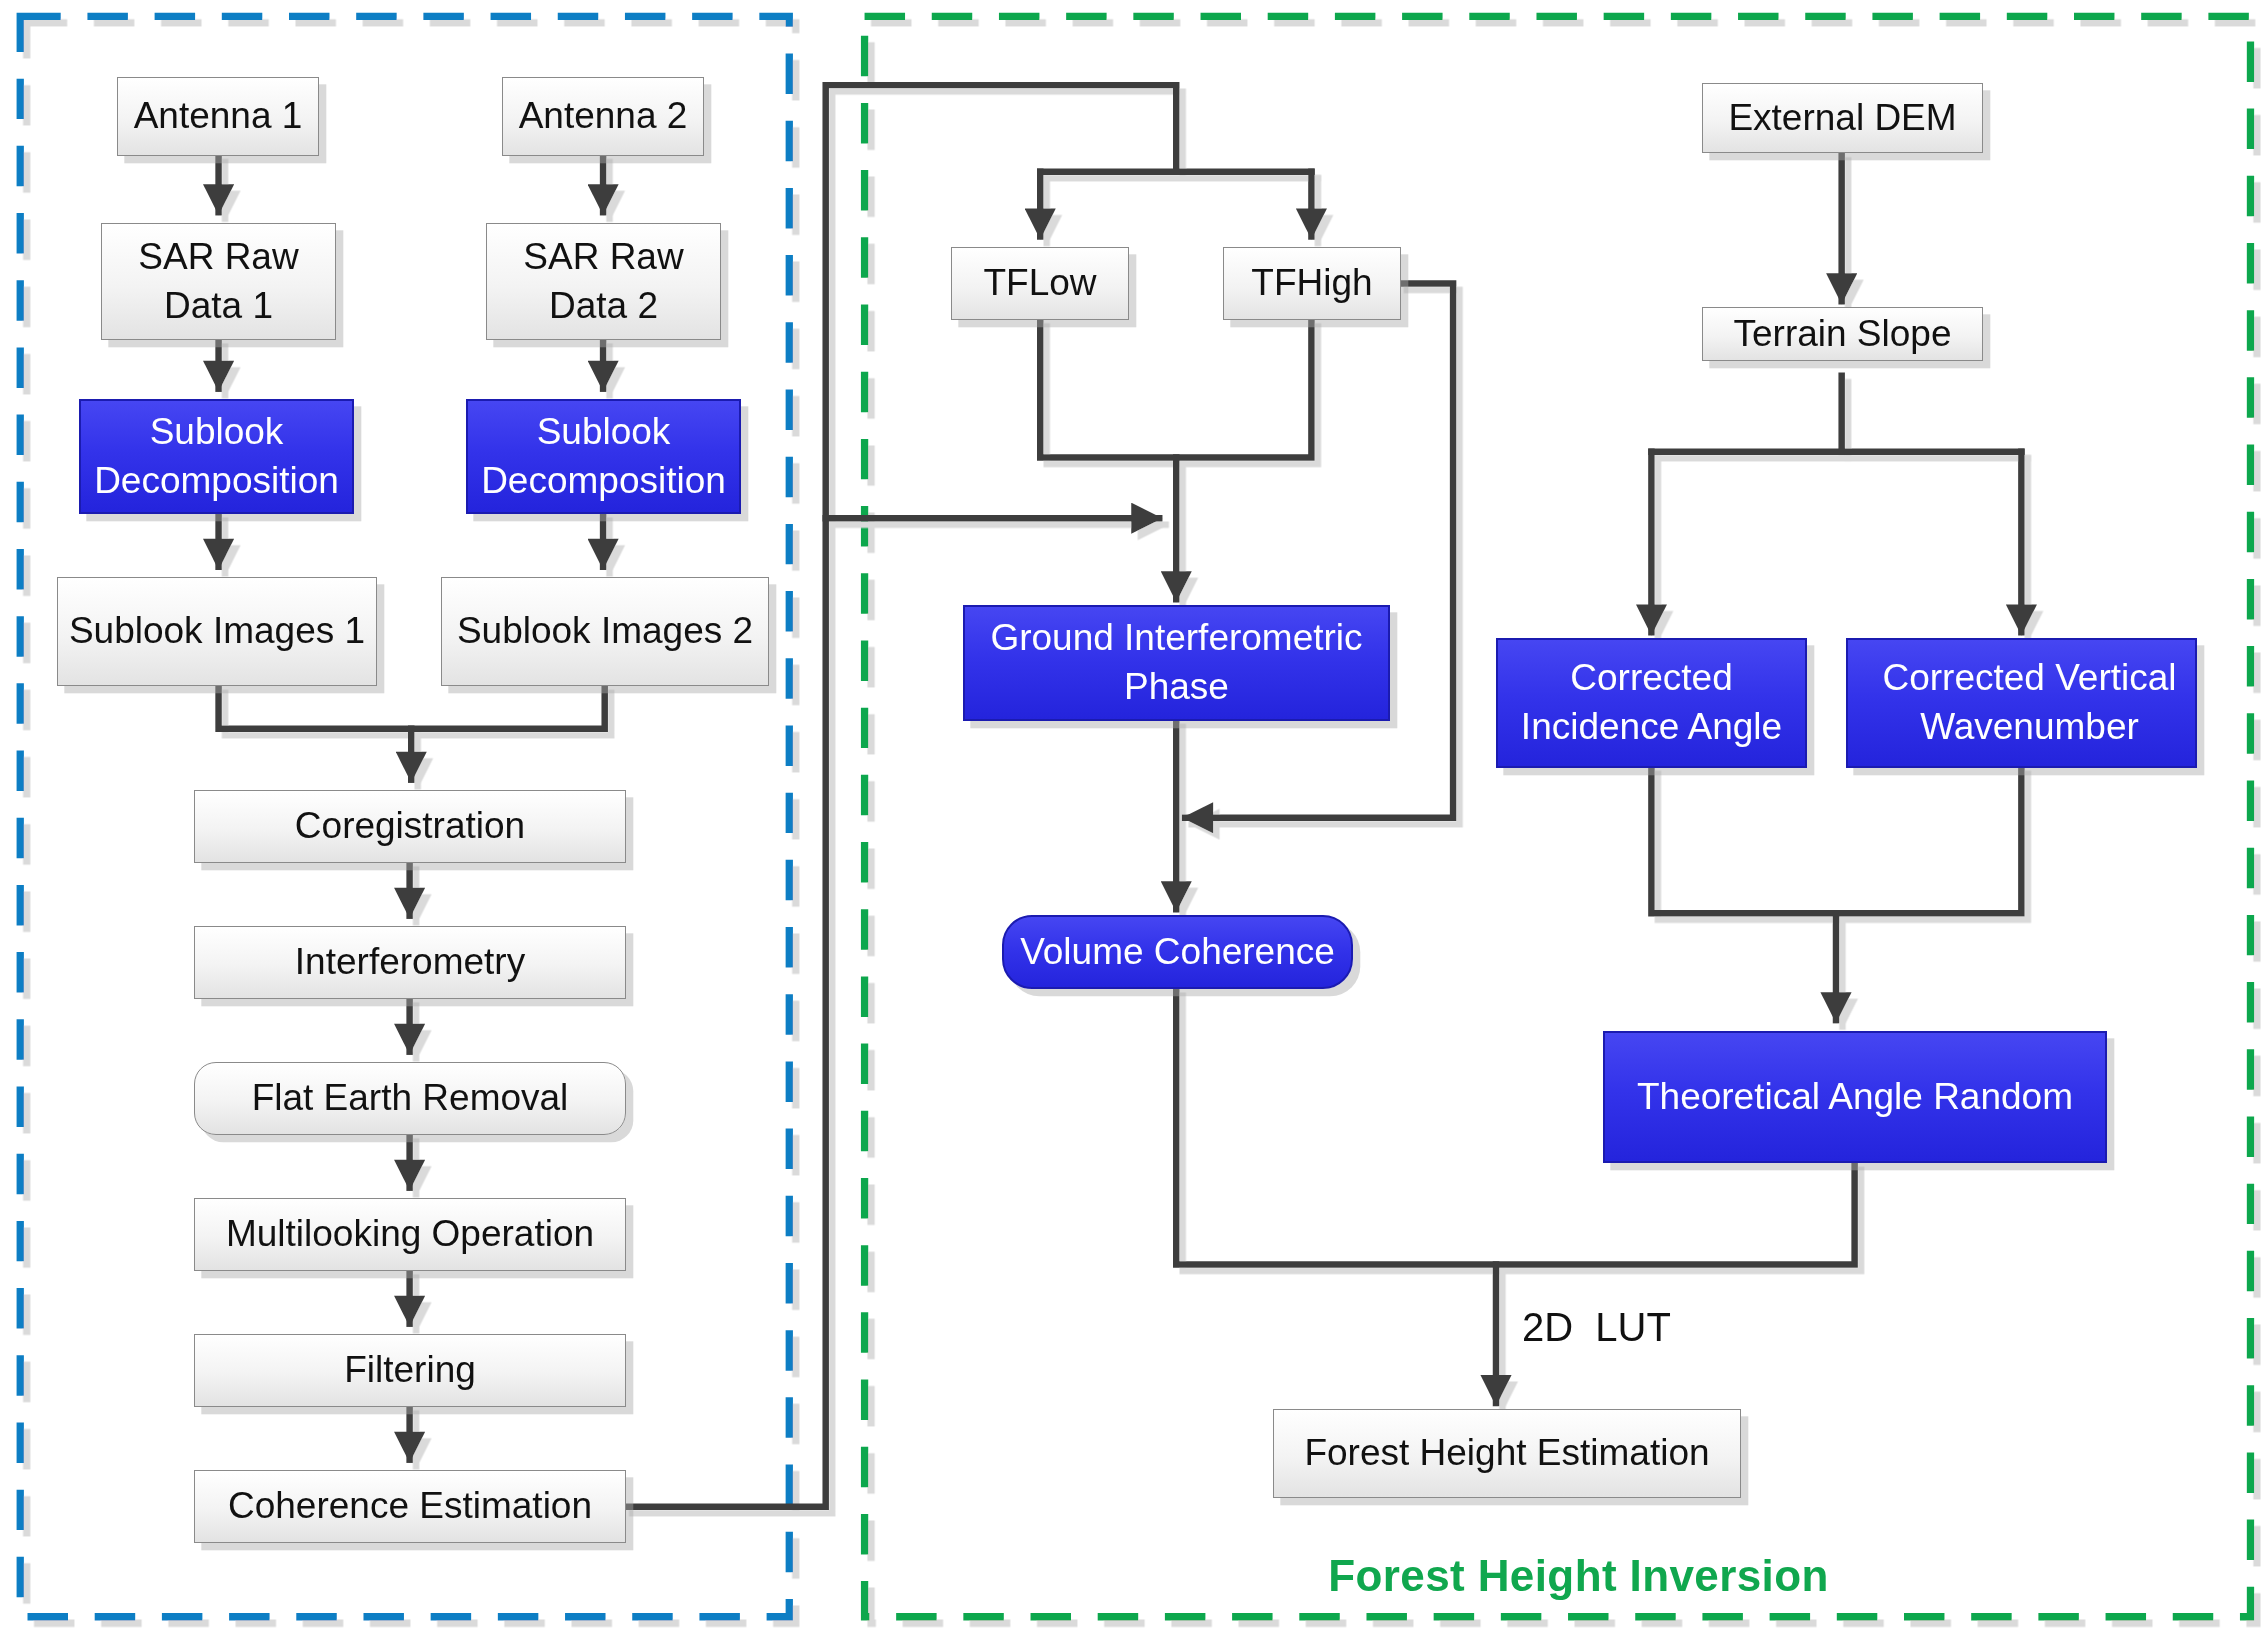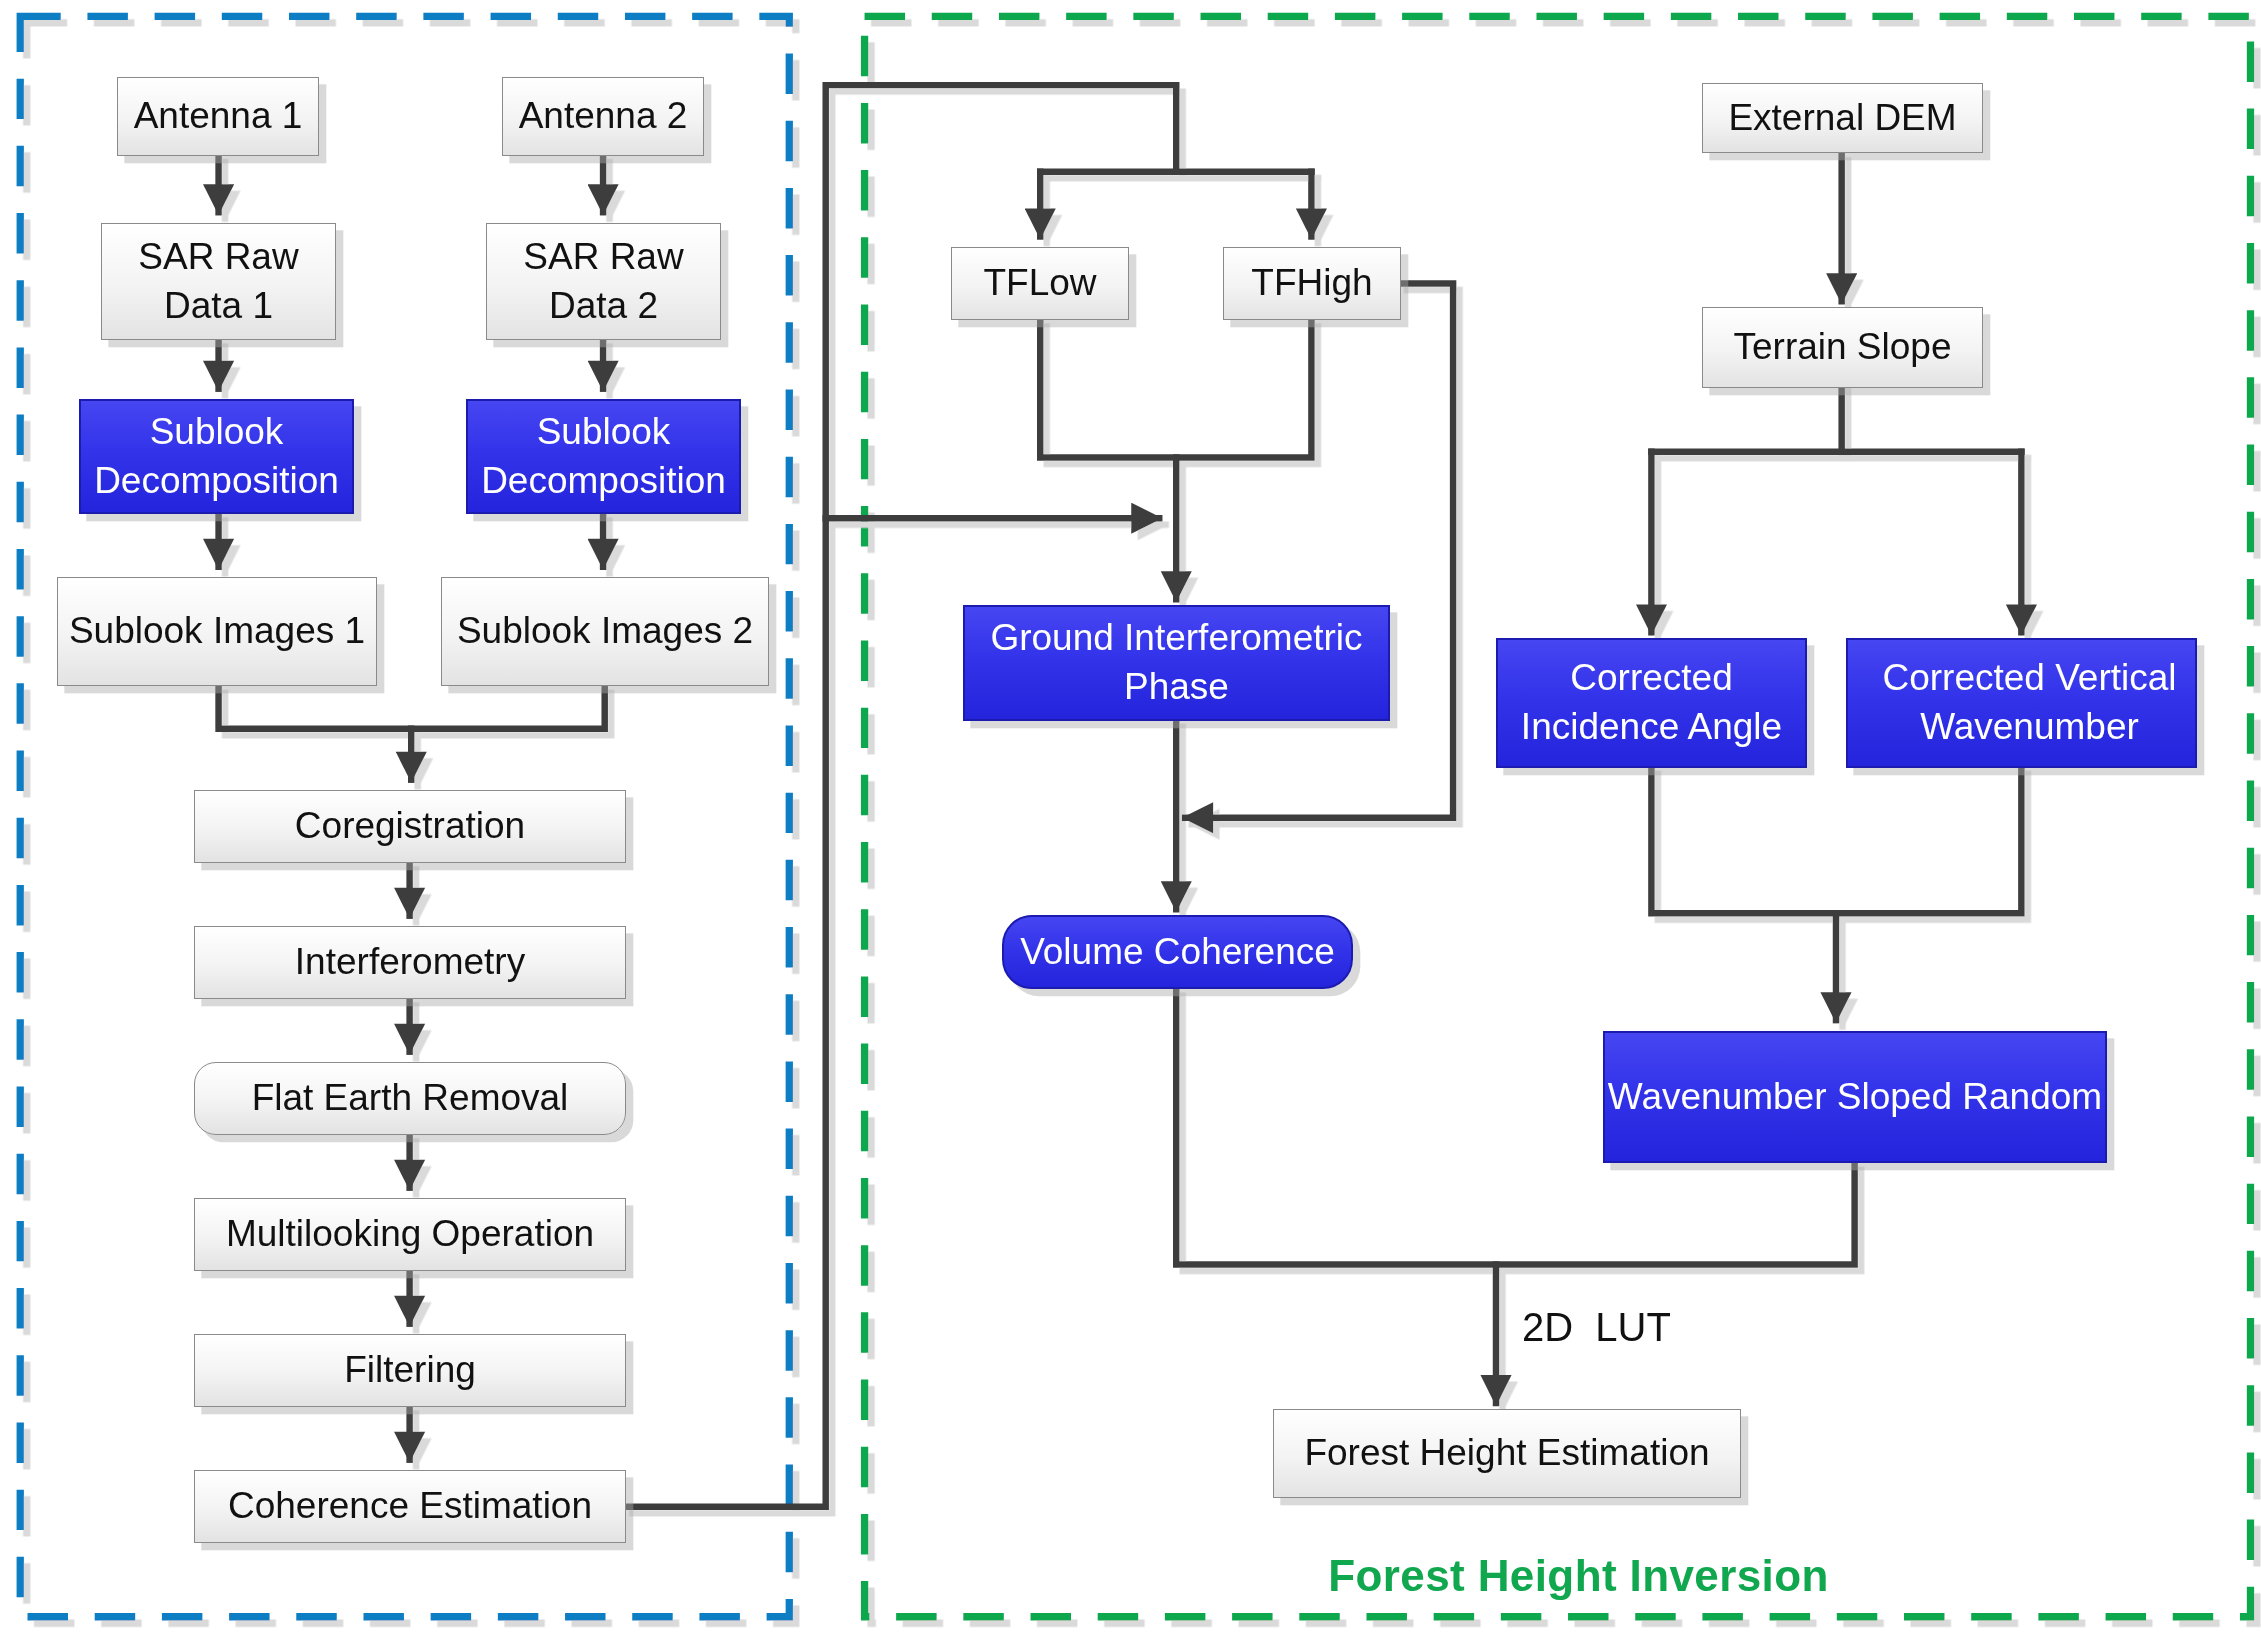--- a/index.html
+++ b/index.html
@@ -155,33 +155,33 @@
       <div class="node highlight" style="left: 963px; top: 605px; width: 427px; height: 116px; font-size: 37px;">
         <span class="line">Ground Interferometric</span>
         <span class="line">Phase</span>
       </div>
       <div class="node highlight" style="left: 1002px; top: 915px; width: 351px; height: 74px; font-size: 37px; border-radius: 30px;">
         <span class="line">Volume Coherence</span>
       </div>
       <div class="node" style="left: 1702px; top: 83px; width: 281px; height: 70px; font-size: 37px;">
         <span class="line">External DEM</span>
       </div>
-      <div class="node" style="left: 1702px; top: 307px; width: 281px; height: 81px; font-size: 37px;">
+      <div class="node" style="left: 1702px; top: 307px; width: 281px; height: 54px; font-size: 37px;">
         <span class="line">Terrain Slope</span>
       </div>
       <div class="node highlight" style="left: 1496px; top: 638px; width: 311px; height: 130px; font-size: 37px;">
         <span class="line">Corrected</span>
         <span class="line">Incidence Angle</span>
       </div>
       <div class="node highlight" style="left: 1846px; top: 638px; width: 351px; height: 130px; font-size: 37px; padding-left: 16px;">
         <span class="line">Corrected Vertical</span>
         <span class="line">Wavenumber</span>
       </div>
       <div class="node highlight" style="left: 1603px; top: 1031px; width: 504px; height: 132px; font-size: 37px;">
-        <span class="line">Wavenumber Sloped Random</span>
+        <span class="line">Theoretical Angle Random</span>
       </div>
       <div class="node" style="left: 1273px; top: 1409px; width: 468px; height: 89px; font-size: 37px;">
         <span class="line">Forest Height Estimation</span>
       </div>
     </div>
 
   <div class="region-label" id="forest-label">Forest Height Inversion</div>
   <div class="annotation" id="lut-label">2D  LUT</div>
 </div>
 

